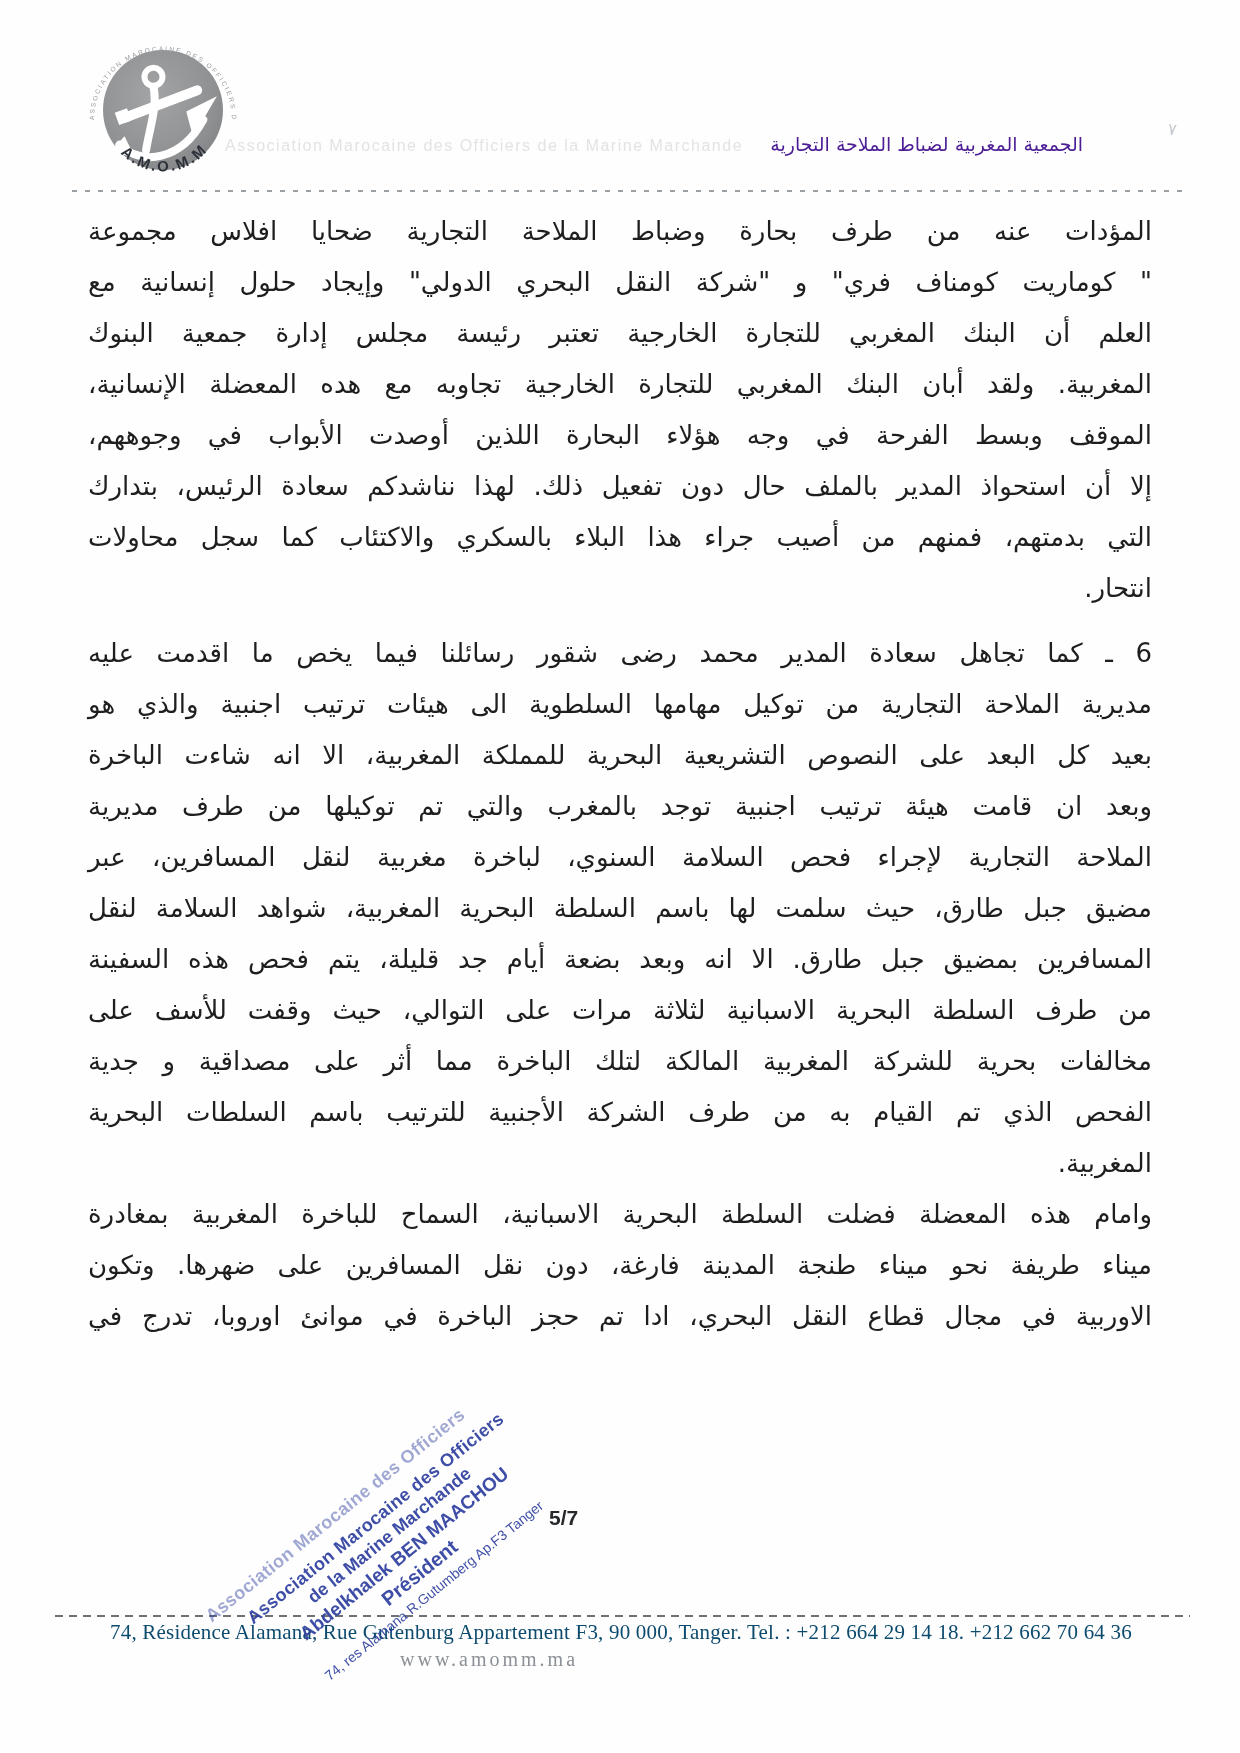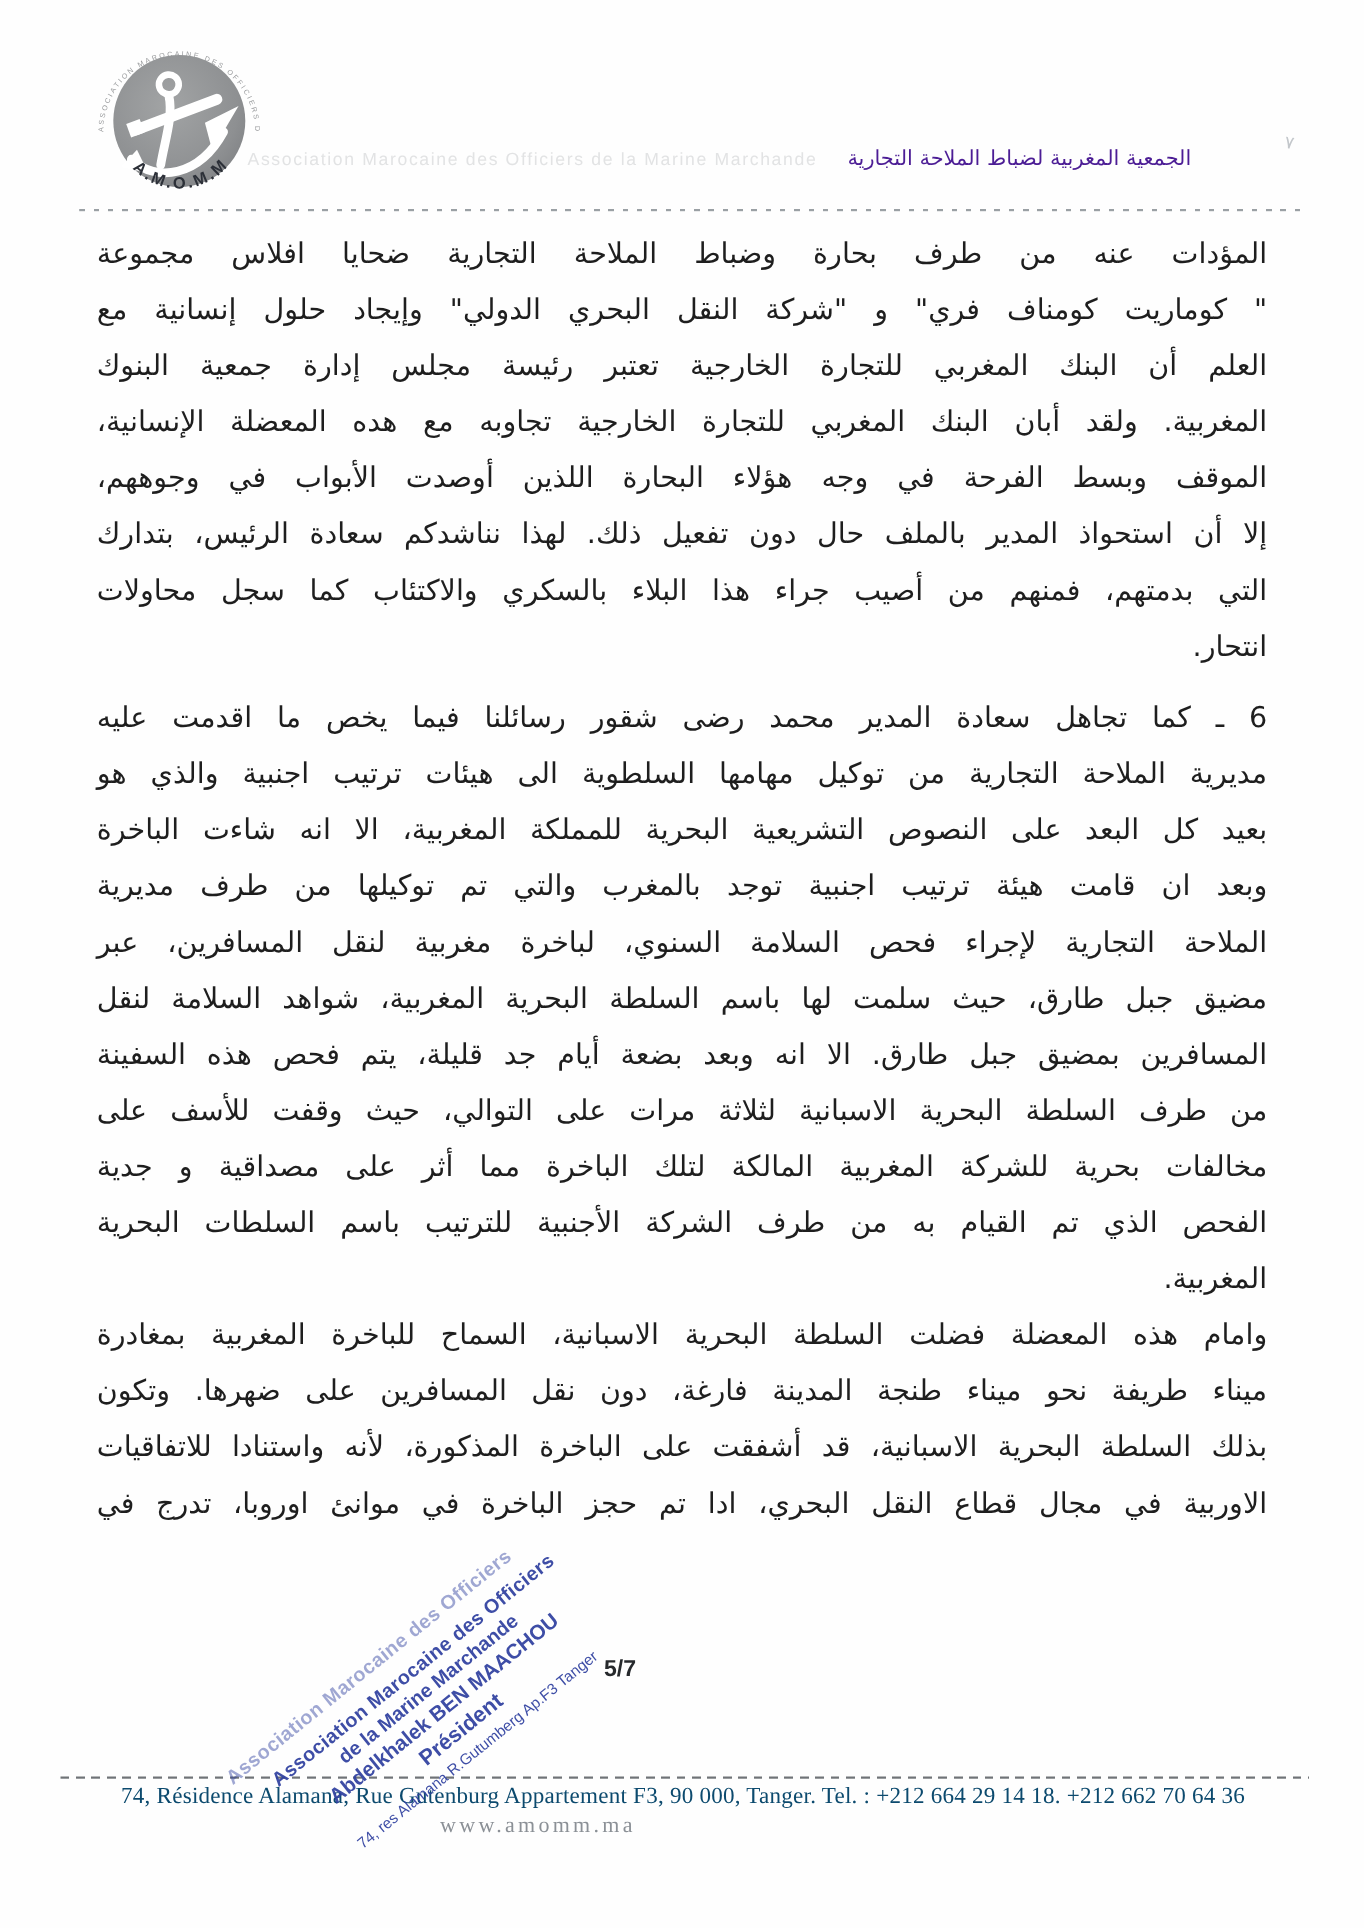--- a/index.html
+++ b/index.html
@@ -120,21 +120,20 @@
         <div class="line">مضيق جبل طارق، حيث سلمت لها باسم السلطة البحرية المغربية، شواهد السلامة لنقل</div>
         <div class="line">المسافرين بمضيق جبل طارق. الا انه وبعد بضعة أيام جد قليلة، يتم فحص هذه السفينة</div>
         <div class="line">من طرف السلطة البحرية الاسبانية لثلاثة مرات على التوالي، حيث وقفت للأسف على</div>
         <div class="line">مخالفات بحرية للشركة المغربية المالكة لتلك الباخرة مما أثر على مصداقية و جدية</div>
         <div class="line">الفحص الذي تم القيام به من طرف الشركة الأجنبية للترتيب باسم السلطات البحرية</div>
         <div class="line short">المغربية.</div>
       </div>
     <div id="para-3" class="para">
         <div class="line">وامام هذه المعضلة فضلت السلطة البحرية الاسبانية، السماح للباخرة المغربية بمغادرة</div>
         <div class="line">ميناء طريفة نحو ميناء طنجة المدينة فارغة، دون نقل المسافرين على ضهرها. وتكون</div>
-        <div class="line">بذلك السلطة البحرية الاسبانية، قد أشفقت على الباخرة المذكورة، لأنه واستنادا للاتفاقيات</div>
         <div class="line">الاوربية في مجال قطاع النقل البحري، ادا تم حجز الباخرة في موانئ اوروبا، تدرج في</div>
       </div>
   </div>
 
   <div id="page-number">5/7</div>
 
   <div id="stamp-ghost" class="stamp">
     <div class="g1">Association Marocaine des Officiers</div>
   </div>
 

